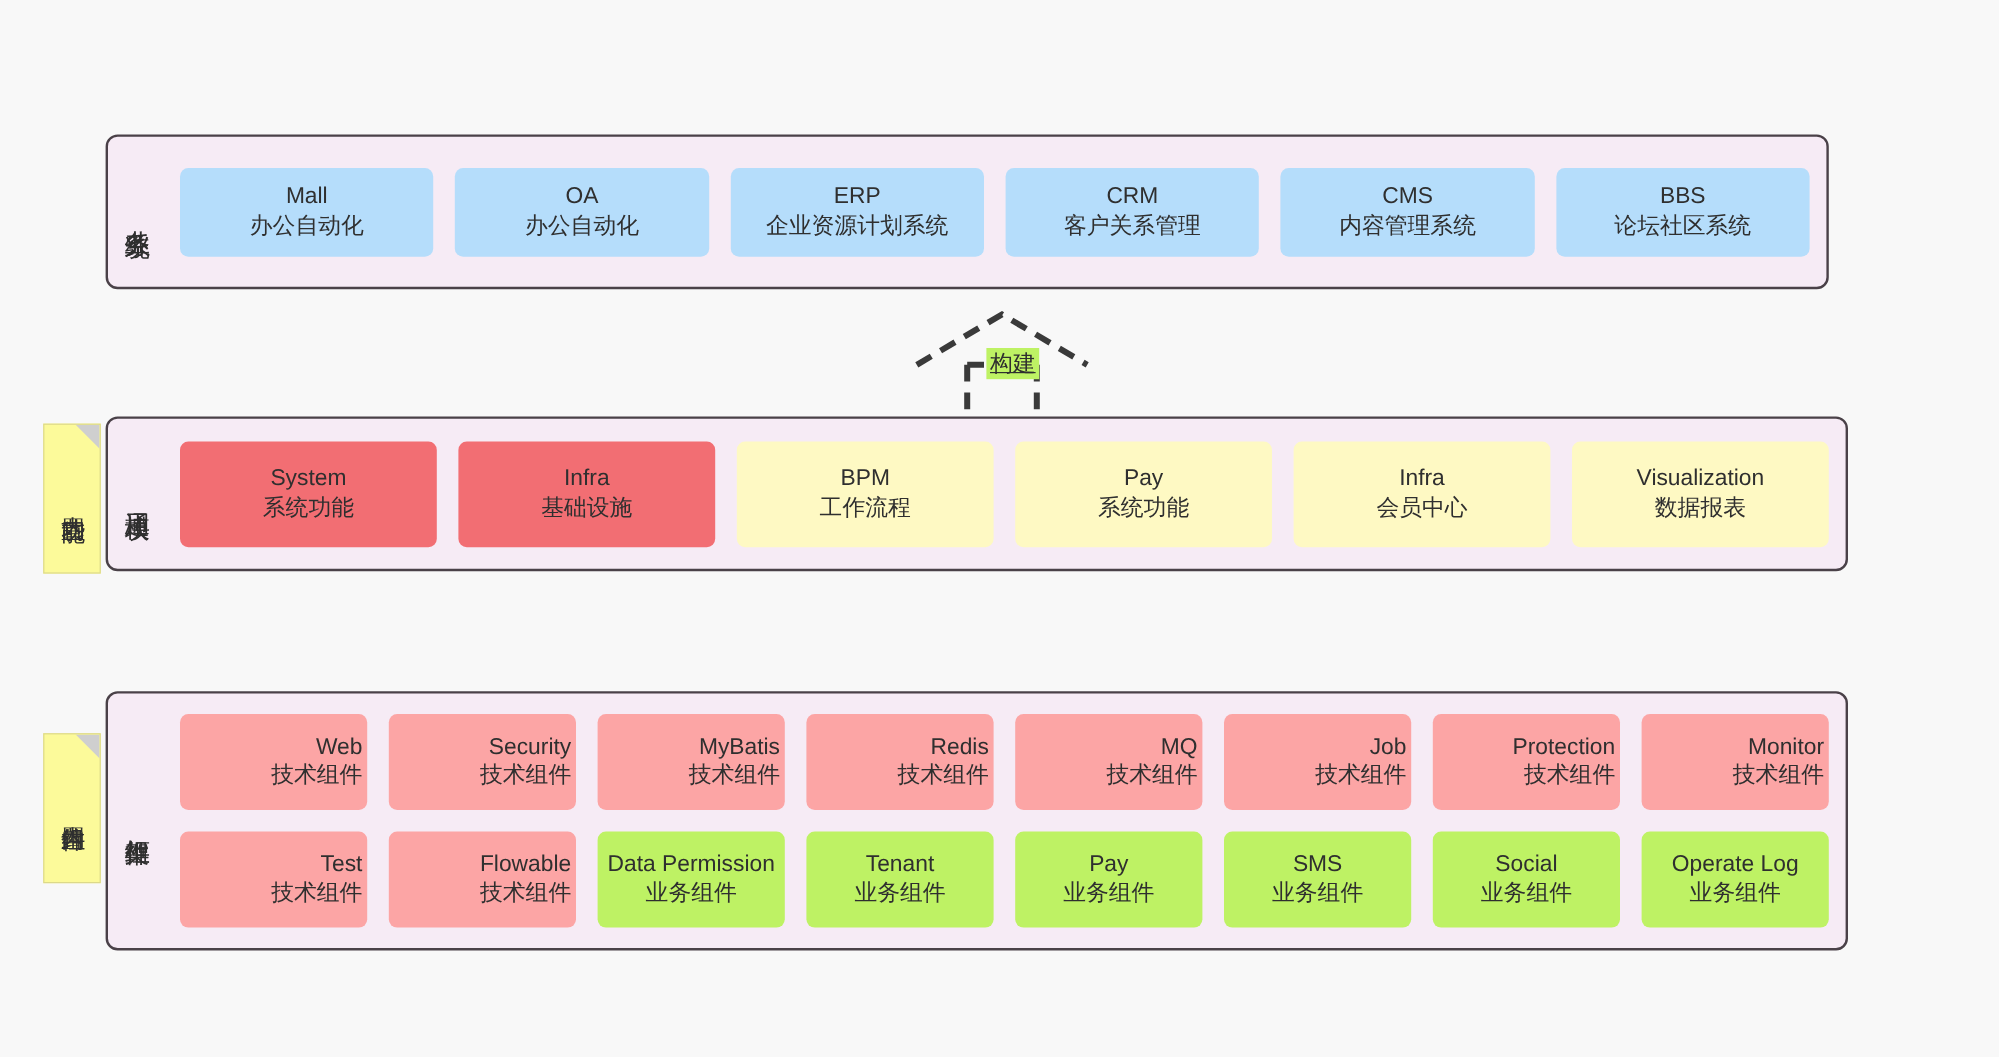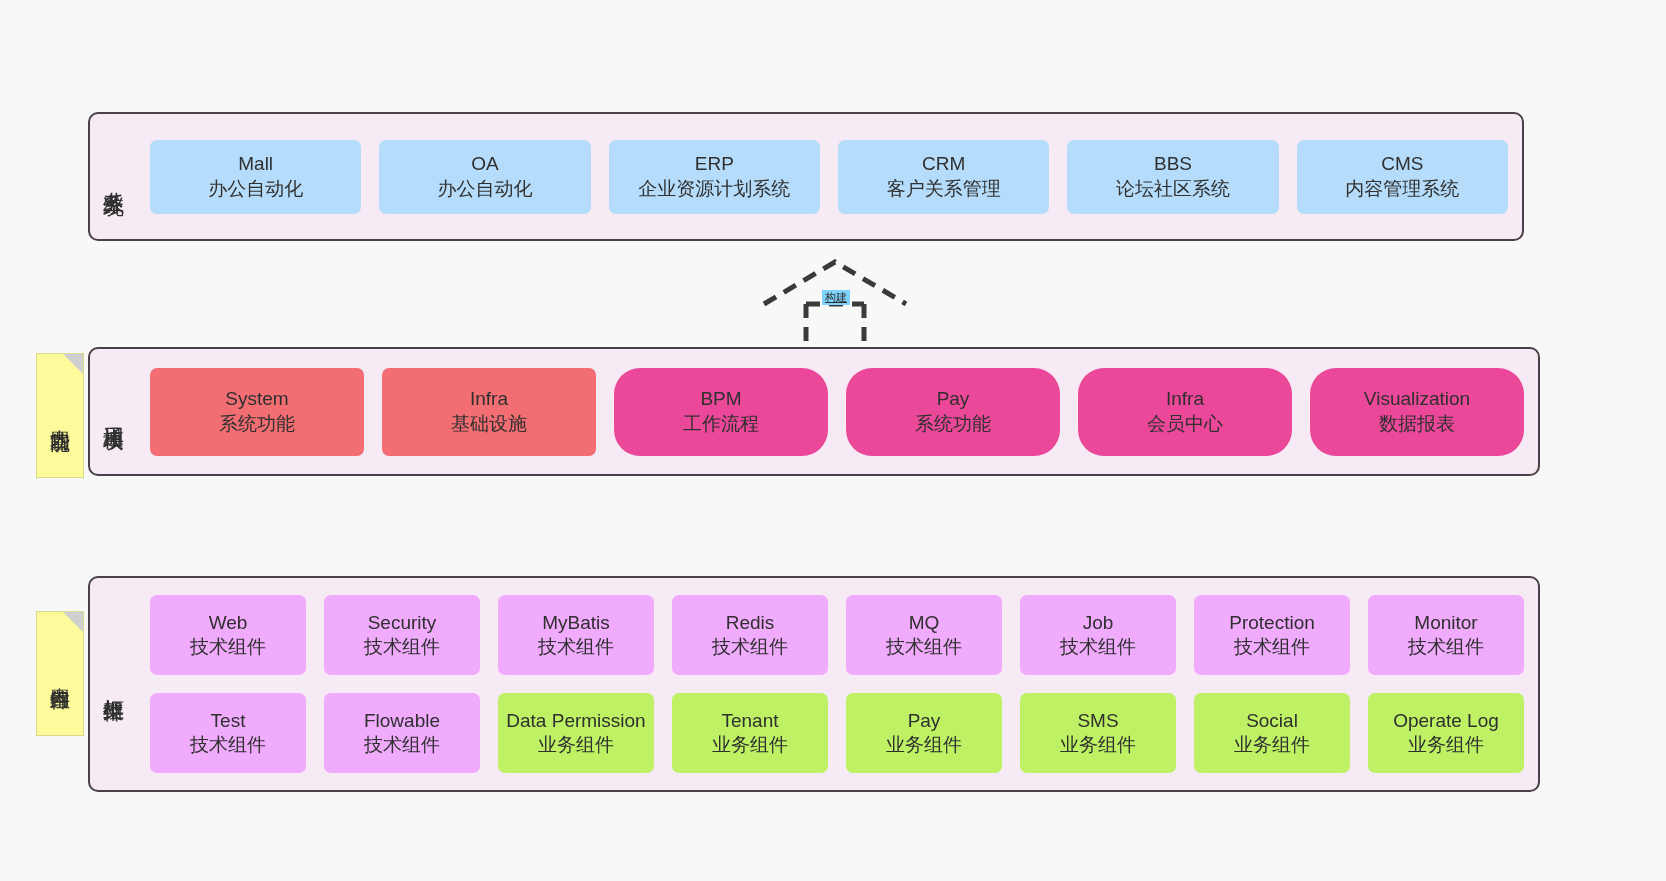--- a/index.html
+++ b/index.html
@@ -70,26 +70,26 @@
   .card .t2{display:block;}
 
   
   #layer-business{left:88px;top:112px;width:1436px;height:129px;}
   #layer-business .card{background:#b5ddfb;height:74px;}
 
   
   #layer-common{left:88px;top:347px;width:1452px;height:129px;}
   #layer-common .card{height:88px;text-align:center;}
   .c-red{background:#f26e73;}
-  .c-pink{background:#ec4899;border-radius:26px;}
+  .c-pink{background:#fef9c3;}
 
   
   #layer-framework{left:88px;top:576px;width:1452px;height:216px;}
   #layer-framework .card{height:80px;}
-  .c-green{background:#f0abfc;}
+  .c-green{background:#fca5a5;align-items:flex-end;}
   .c-lgreen{background:#bef264;}
 
   
   .note{
     position:absolute;
     width:48px;
     background:#fcfa9a;
     border:1px solid #dcd98a;
     box-sizing:border-box;
     display:flex;
@@ -113,23 +113,23 @@
     border-top:20px solid #cfcfcf;
   }
   #note-builtin-func{left:36px;top:353px;height:125px;}
   #note-builtin-comp{left:36px;top:611px;height:125px;}
 
   
   .connector{position:absolute;}
   .connector svg{display:block;overflow:visible;}
   .conn-label{
     position:absolute;
-    font-size:11px;
+    font-size:19px;
     color:#2f2f2f;
-    background:#7dd3fc;
+    background:#bef264;
     padding:0 3px;
     white-space:nowrap;
     user-select:none;
     text-decoration:underline;
   }
   #conn-build{left:760px;top:258px;width:150px;height:86px;}
   #conn-build .conn-label{left:62px;top:32px;}
   #conn-impl{left:775px;top:490px;width:150px;height:86px;}
   #conn-impl .conn-label{left:62px;top:32px;}
 </style>
@@ -153,26 +153,26 @@
         </div>
         <div class="card">
           <span class="t1">ERP</span>
           <span class="t2">企业资源计划系统</span>
         </div>
         <div class="card">
           <span class="t1">CRM</span>
           <span class="t2">客户关系管理</span>
         </div>
         <div class="card">
+          <span class="t1">CMS</span>
+          <span class="t2">内容管理系统</span>
+        </div>
+        <div class="card">
           <span class="t1">BBS</span>
           <span class="t2">论坛社区系统</span>
-        </div>
-        <div class="card">
-          <span class="t1">CMS</span>
-          <span class="t2">内容管理系统</span>
         </div>
 
       </div>
     </div>
   </div>
 
   <div class="connector" id="conn-build">
     <svg width="150" height="86" viewBox="0 0 150 86">
       <path d="M 4 46 L 75 4 L 146 46" fill="none" stroke="#3a3a3a" stroke-width="5" stroke-dasharray="14 9" stroke-linecap="butt"></path>
       <path d="M 46 46 L 46 86 M 104 46 L 104 86 M 46 46 L 104 46" fill="none" stroke="#3a3a3a" stroke-width="5" stroke-dasharray="14 9"></path>

